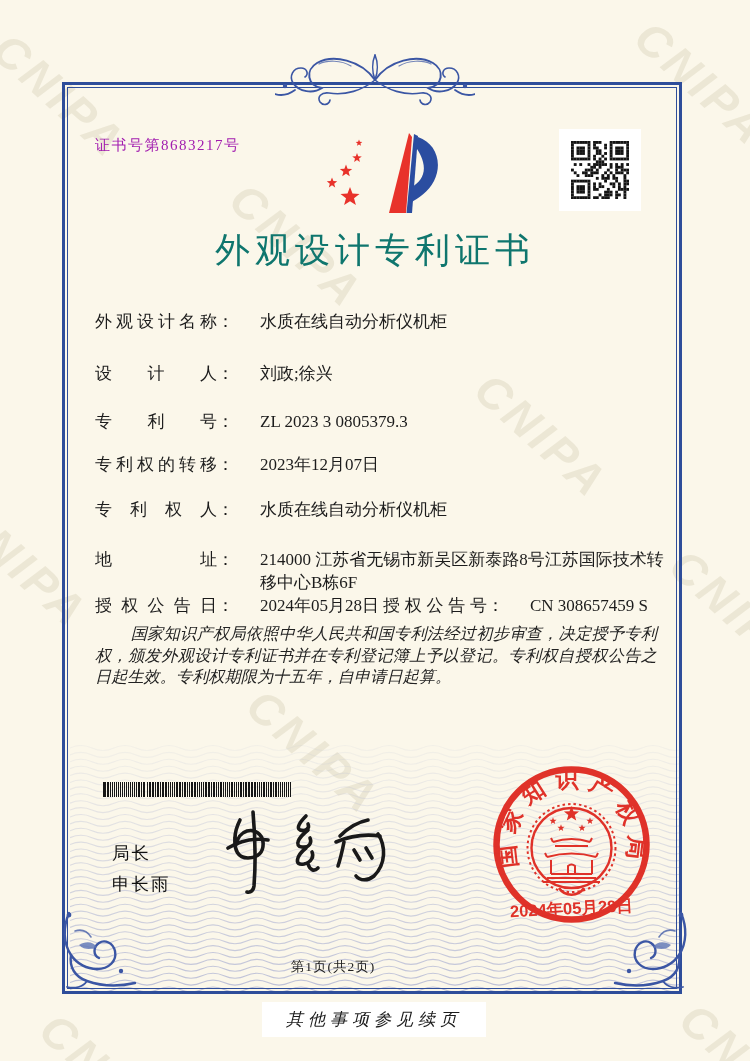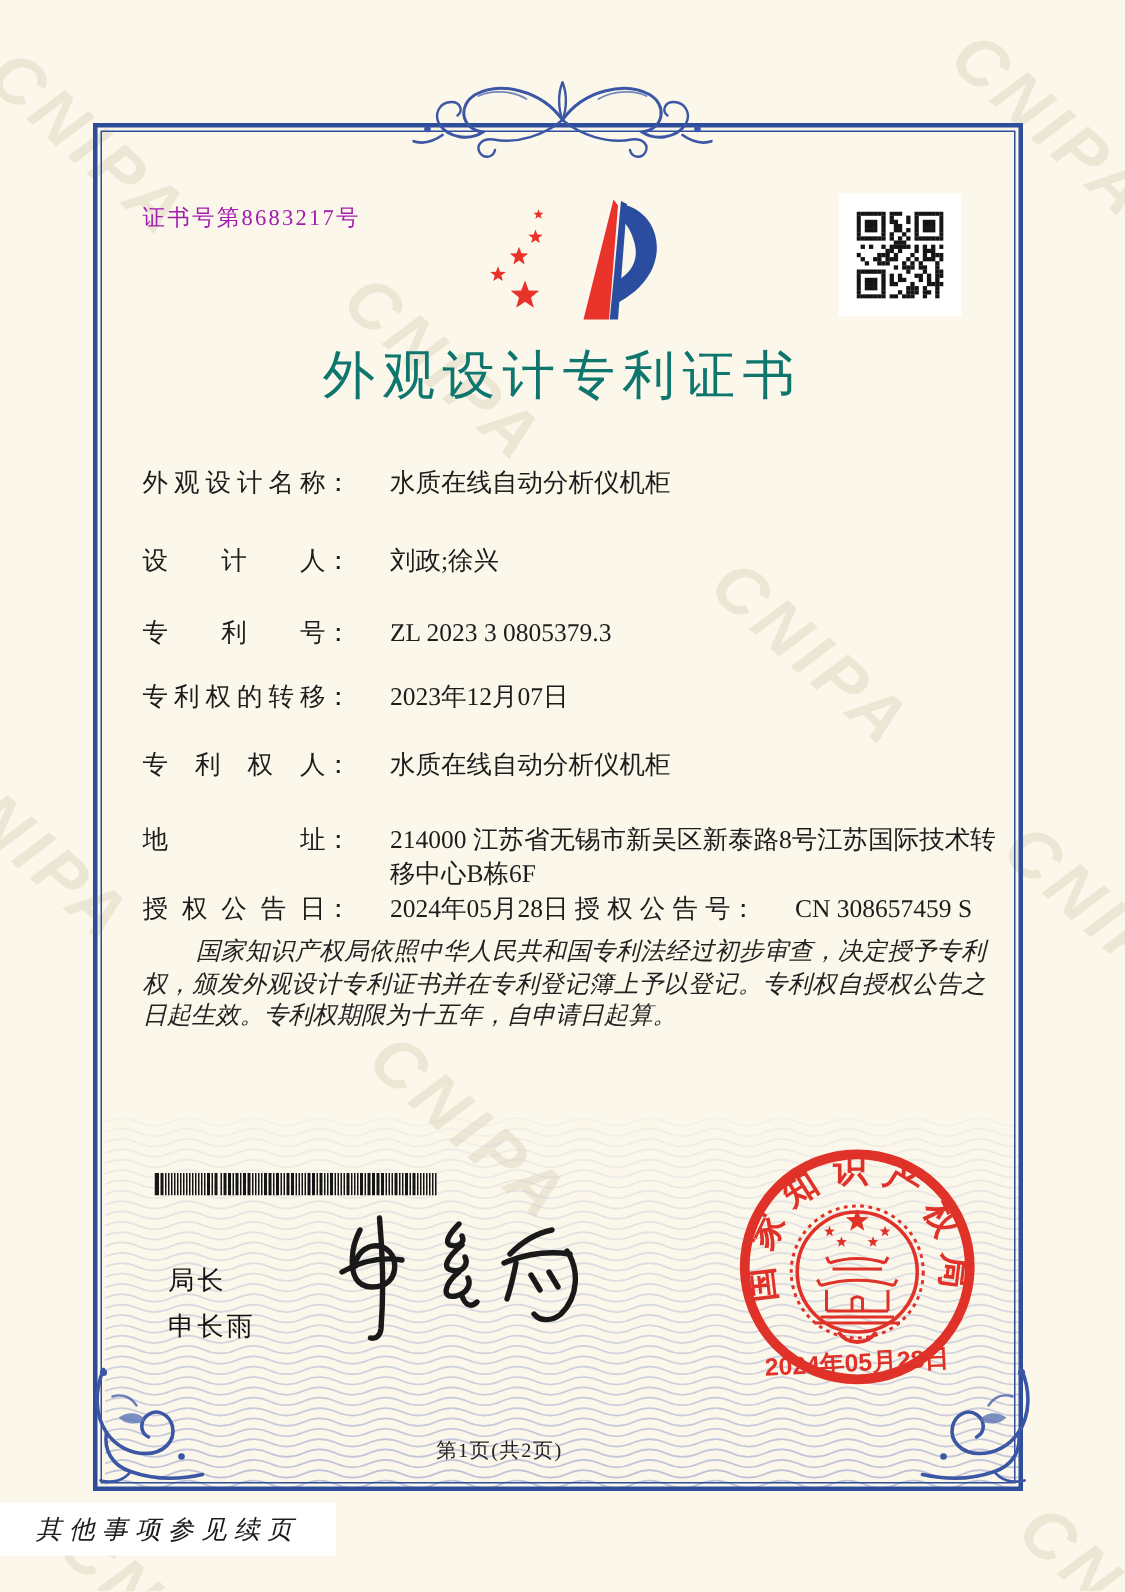--- a/index.html
+++ b/index.html
@@ -41,21 +41,21 @@
   .paras p{margin:0 0 8px 0;text-indent:2.2em;}
   
   .barcode{position:absolute;left:103px;top:782px;z-index:2;}
   .signer{position:absolute;left:112px;top:838px;z-index:2;
           font-family:"Liberation Sans","DejaVu Sans",sans-serif;
           font-size:17.5px;line-height:31px;letter-spacing:2px;color:#111;}
   .signature{position:absolute;left:220px;top:798px;z-index:3;}
   .seal{position:absolute;left:489px;top:762px;z-index:3;opacity:0.93;}
   .page-num{position:absolute;left:0;width:666px;top:958px;text-align:center;
             font-size:13.5px;letter-spacing:1px;color:#222;z-index:2;}
-  .cont-note{position:absolute;left:0;width:748px;top:1002px;z-index:2;}
+  .cont-note{position:absolute;left:0;width:748px;top:1002px;text-align:center;z-index:2;}
   .cont-note span{display:inline-block;background:#ffffff;padding:6px 24px;
                   font-size:17px;font-style:italic;letter-spacing:5px;color:#1b1b1b;}
 </style>
 </head>
 <body>
 
 <div class="page">
 
   <div id="watermarks">
       <div class="wm" style="left: 18px; top: 22px;">CNIPA</div>

